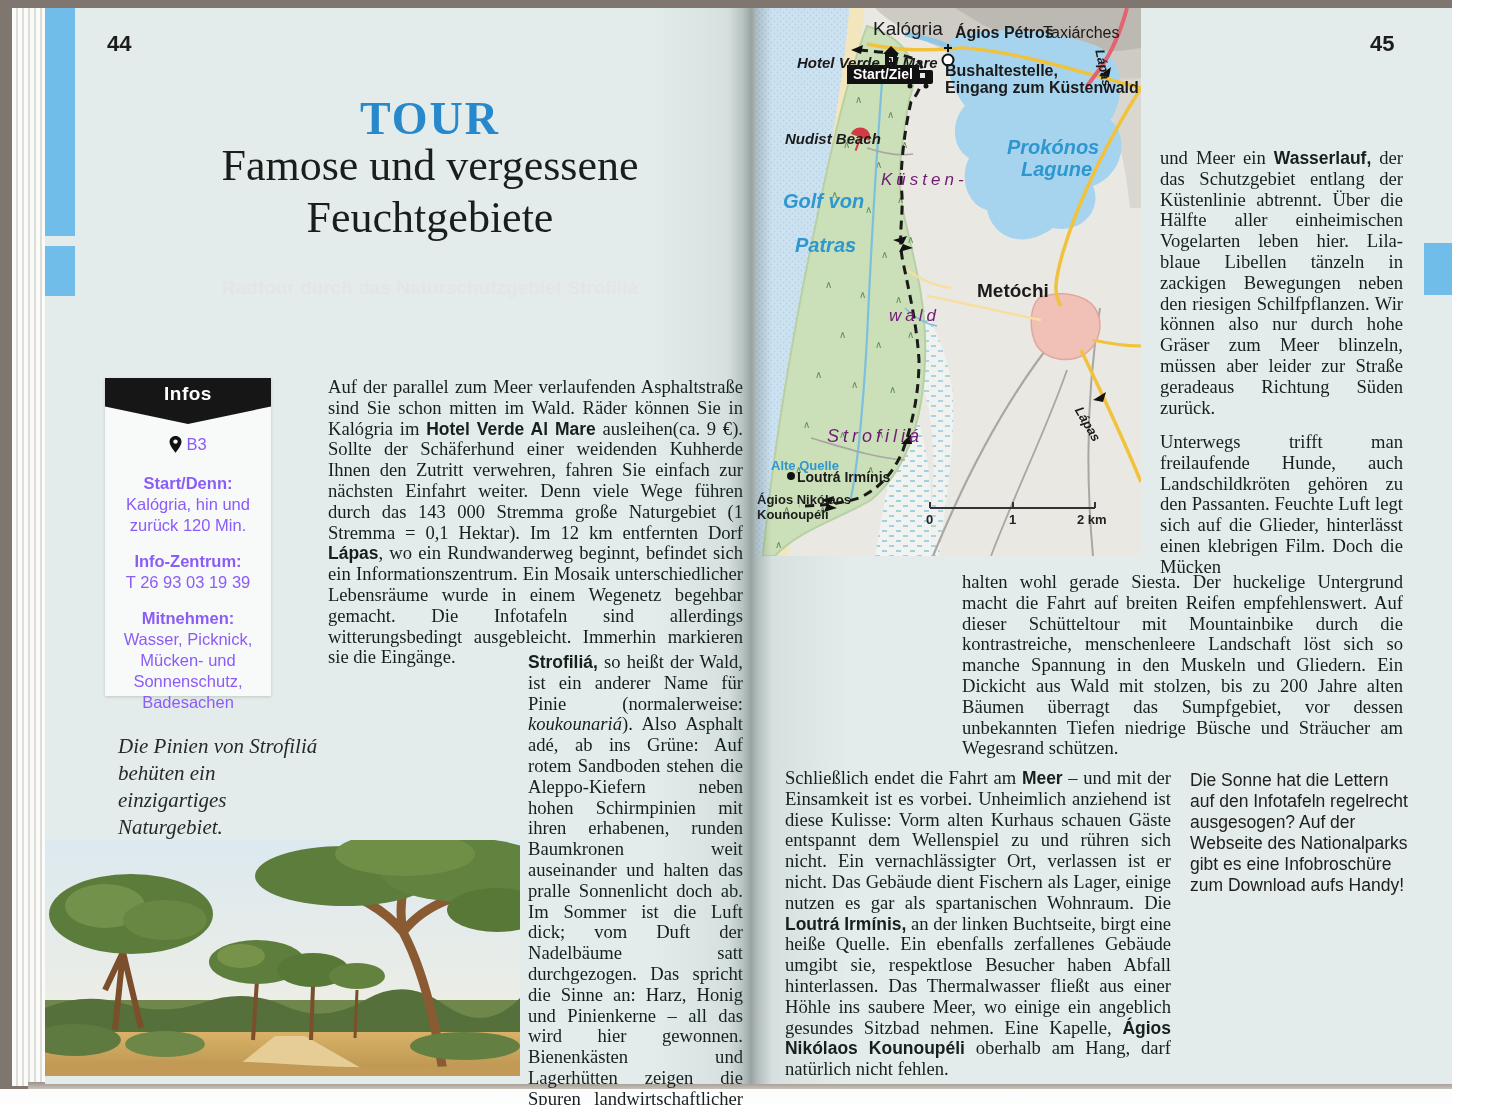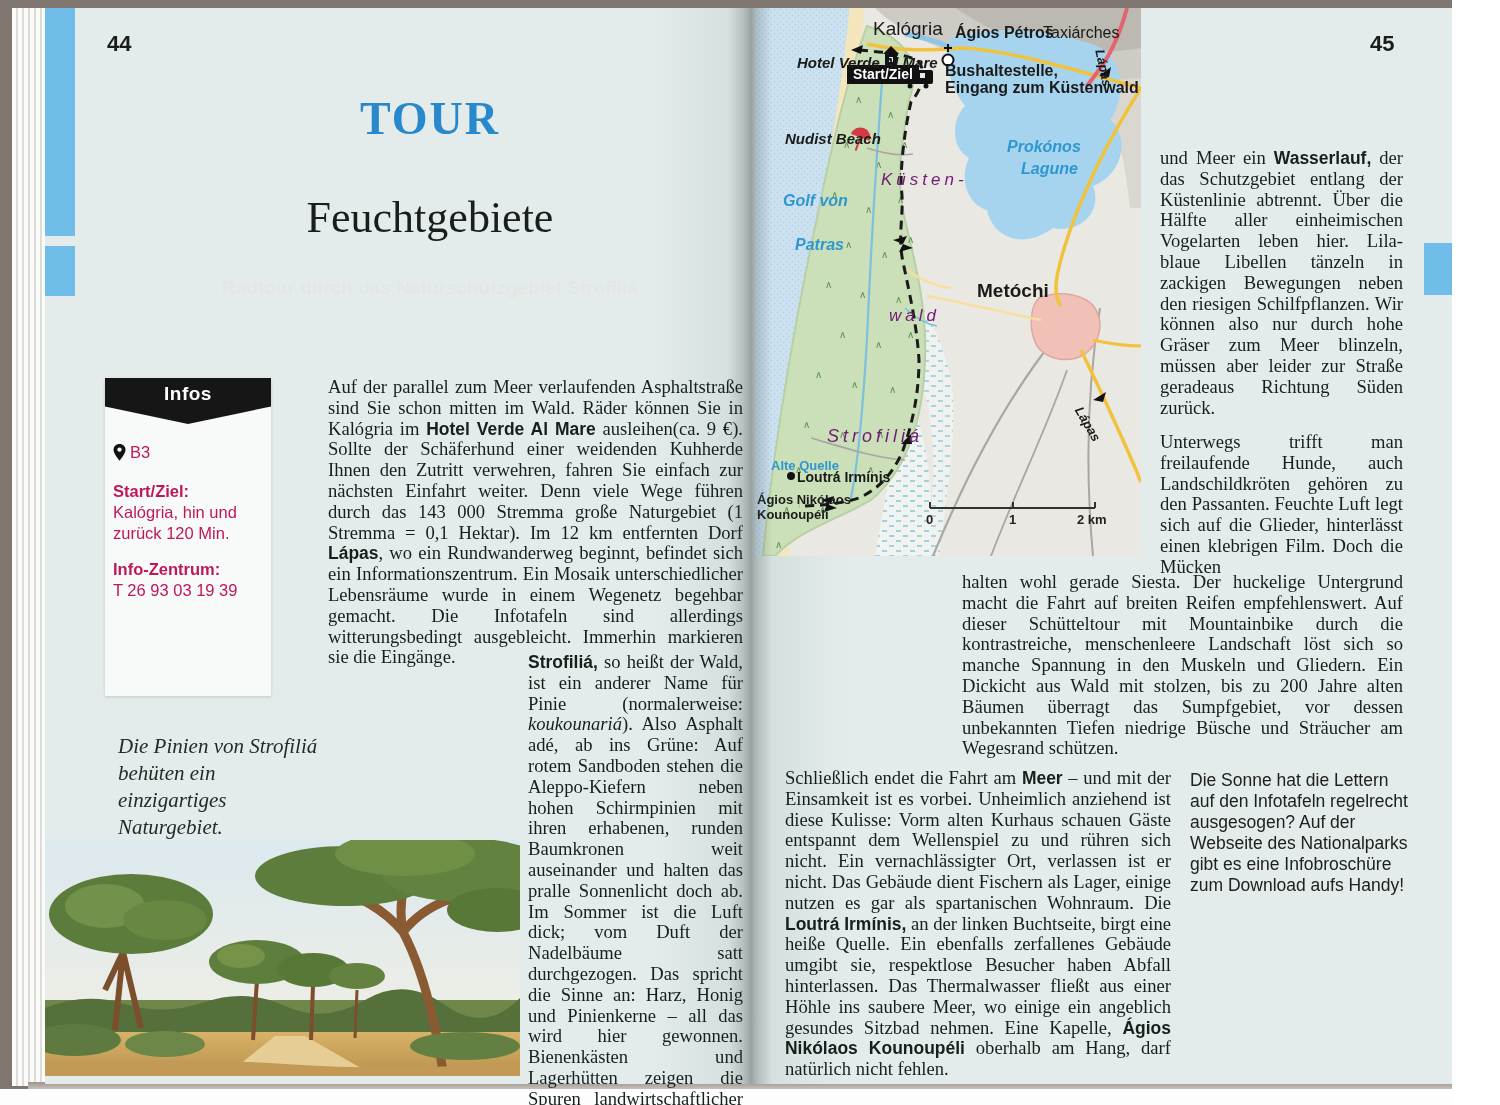--- a/index.html
+++ b/index.html
@@ -34,22 +34,22 @@
     font-size:44px;line-height:52px;color:#191d1c;}
   .subtitle{position:absolute;left:150px;top:277px;width:560px;text-align:center;
     font-family:"Liberation Sans","DejaVu Sans",sans-serif;font-weight:bold;font-size:19px;color:#e5e5e5;}
 
   
   .infobox{position:absolute;left:105px;top:378px;width:166px;height:318px;background:#f8faf9;box-shadow:0 1px 3px rgba(0,0,0,.15);}
   .infobox-head{position:absolute;left:0;top:0;width:100%;height:46px;background:#161616;
     clip-path:polygon(0 0,100% 0,100% 62%,50% 100%,0 62%);}
   .infobox-head span{display:block;text-align:center;padding-top:5px;
     font-family:"Liberation Sans","DejaVu Sans",sans-serif;font-weight:bold;font-size:19px;color:#fff;letter-spacing:.5px;}
-  .infobox-body{position:absolute;left:8px;top:56px;width:150px;
-    font-family:"Liberation Sans","DejaVu Sans",sans-serif;font-size:16.5px;line-height:21px;color:#be185d;}
+  .infobox-body{position:absolute;left:8px;top:48px;width:150px;text-align:center;
+    font-family:"Liberation Sans","DejaVu Sans",sans-serif;font-size:16.5px;line-height:21px;color:#8b5cf6;}
   .infobox-body .grp{margin-top:15px;}
   .infobox-body .lbl{font-weight:bold;}
   .pin{display:inline-block;vertical-align:-3px;margin-right:4px;}
 
   .caption{position:absolute;left:118px;top:733px;width:210px;font-style:italic;font-size:21px;line-height:27px;color:#242a28;}
 
   
   .serifcol{font-size:18.6px;line-height:20.8px;color:#15201d;text-align:justify;}
   .b{font-family:"Liberation Sans","DejaVu Sans",sans-serif;font-weight:bold;font-size:.94em;}
   .i{font-style:italic;}
@@ -68,21 +68,21 @@
   .sidenote{position:absolute;left:1190px;top:770px;width:218px;
     font-family:"Liberation Sans","DejaVu Sans",sans-serif;font-size:17.5px;line-height:21px;color:#20201f;}
 
   
   .map{position:absolute;left:755px;top:8px;width:386px;height:548px;overflow:hidden;background:#eceae5;}
   .map svg{position:absolute;left:0;top:0;}
   .mlabel{position:absolute;white-space:nowrap;font-family:"Liberation Sans","DejaVu Sans",sans-serif;color:#1a1a1a;}
   .m-town{font-size:19px;}
   .m-bold{font-weight:bold;font-size:16px;}
   .m-bold-lg{font-weight:bold;font-size:19px;}
-  .m-water{color:#2f97cf;font-style:italic;font-size:16px;line-height:22px;font-weight:bold;}
+  .m-water{color:#2f97cf;font-style:italic;font-size:20px;line-height:22px;font-weight:bold;}
   .m-area{color:#701a75;font-style:italic;font-size:17px;letter-spacing:4px;}
   .m-small-bold{font-weight:bold;font-size:13px;line-height:15px;}
   .m-blue-sm{color:#2f97cf;font-weight:bold;font-size:13px;}
   .m-italic{font-style:italic;font-weight:bold;font-size:15px;}
   .badge{background:#111;color:#fff;font-weight:bold;font-size:14px;padding:1px 6px 2px;margin-top:30px;}
   .m-scale{font-weight:bold;font-size:13px;color:#222;}
   .rot{transform-origin:left top;}
 </style>
 </head>
 <body>
@@ -99,45 +99,49 @@
 
   <div class="tab tab-left-big"></div>
   <div class="tab tab-left-small"></div>
   <div class="tab tab-right-small"></div>
 
   <div class="pagenum" style="left:107px;top:31px;">44</div>
   <div class="pagenum" style="left:1370px;top:31px;">45</div>
 
   <div class="kicker">TOUR</div>
   <div class="title">
-    <br>
+    <span>Famose und vergessene</span><br>
     <span>Feuchtgebiete</span>
   </div>
   <div class="subtitle">Radtour durch das Naturschutzgebiet Strofiliá</div>
 
   <div class="infobox">
     <div class="infobox-head">
       <span>Infos</span>
     </div>
     <div class="infobox-body">
       <div class="grp" style="margin-top:8px;">
         <span class="pin">
           <svg width="13" height="17" viewBox="0 0 13 17">
               <path d="M6.5 0C3 0 .5 2.6.5 5.8c0 4.1 6 11 6 11s6-6.9 6-11C12.5 2.6 10 0 6.5 0z" fill="#111"></path>
               <circle cx="6.5" cy="5.6" r="2.2" fill="#f8faf9"></circle>
             </svg>
         </span><span>B3</span>
       </div>
       <div class="grp">
-        <div class="lbl">Start/Ziel:</div>
+        <div class="lbl">Start/Denn:</div>
         <div>Kalógria, hin und zurück 120 Min.</div>
       </div>
       <div class="grp">
         <div class="lbl">Info-Zentrum:</div>
         <div>T 26 93 03 19 39</div>
+      </div>
+      <div class="grp">
+        <div class="lbl">Mitnehmen:</div>
+        <div>Wasser, Picknick, Mücken- und Sonnenschutz, Badesachen</div>
       </div>
     </div>
   </div>
 
   <div class="caption">Die Pinien von Strofiliá behüten ein einzigartiges Naturgebiet.</div>
 
   <div class="col-main serifcol"><span>Auf der parallel zum Meer verlaufenden Asphaltstraße sind Sie schon mitten im Wald. Räder können Sie in Kalógria im </span><span class="b">Hotel Verde Al Mare</span><span> ausleihen(ca. 9 €). Sollte der Schäferhund einer weidenden Kuhherde Ihnen den Zutritt verwehren, fahren Sie einfach zur nächsten Einfahrt weiter. Denn viele Wege führen durch das 143 000 Stremma große Naturgebiet (1 Stremma = 0,1 Hektar). Im 12 km entfernten Dorf </span><span class="b">Lápas</span><span>, wo ein Rundwanderweg beginnt, befindet sich ein Informationszentrum. Ein Mosaik unterschiedlicher Lebensräume wurde in einem Wegenetz begehbar gemacht. Die Infotafeln sind allerdings witterungsbedingt ausgebleicht. Immerhin markieren sie die Eingänge.</span></div>
 
   <div class="col-wrap serifcol">
     <div class="wrap-spacer"></div>

